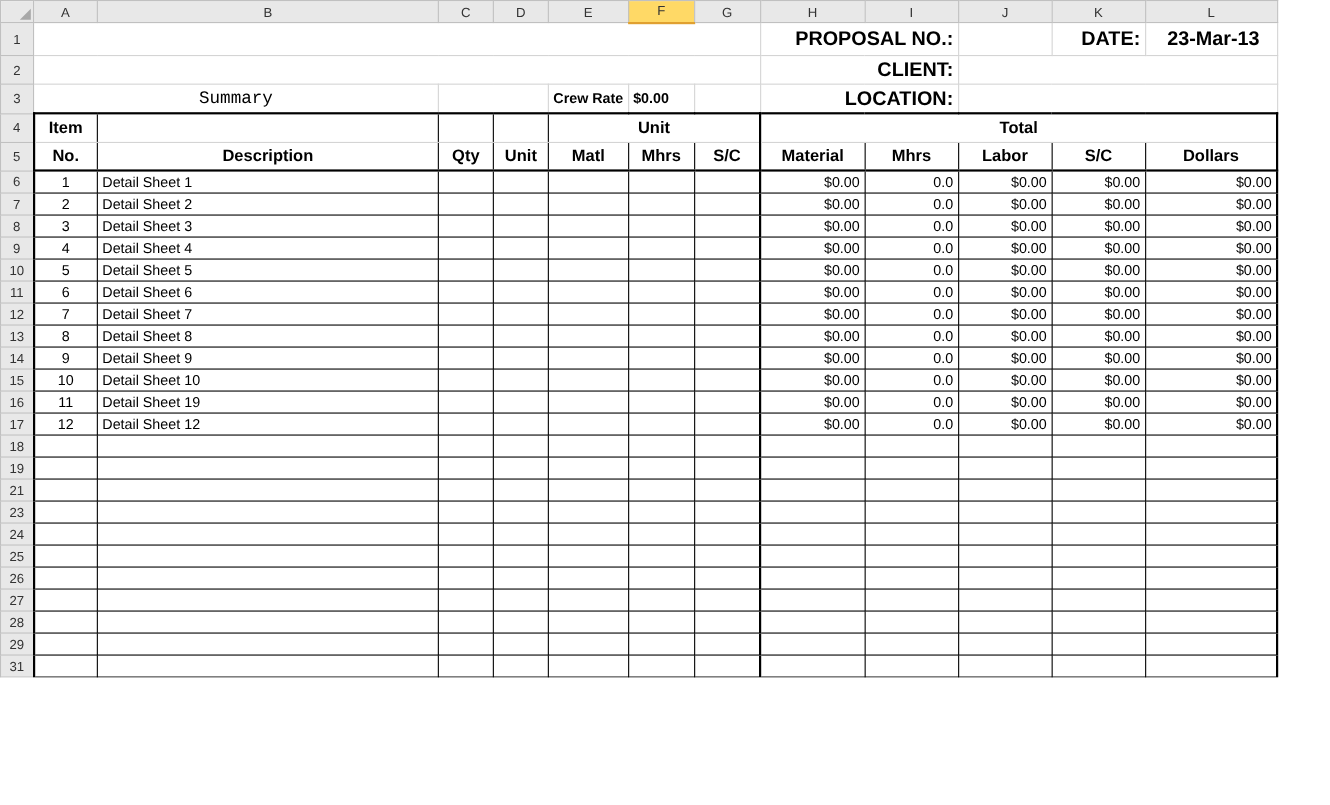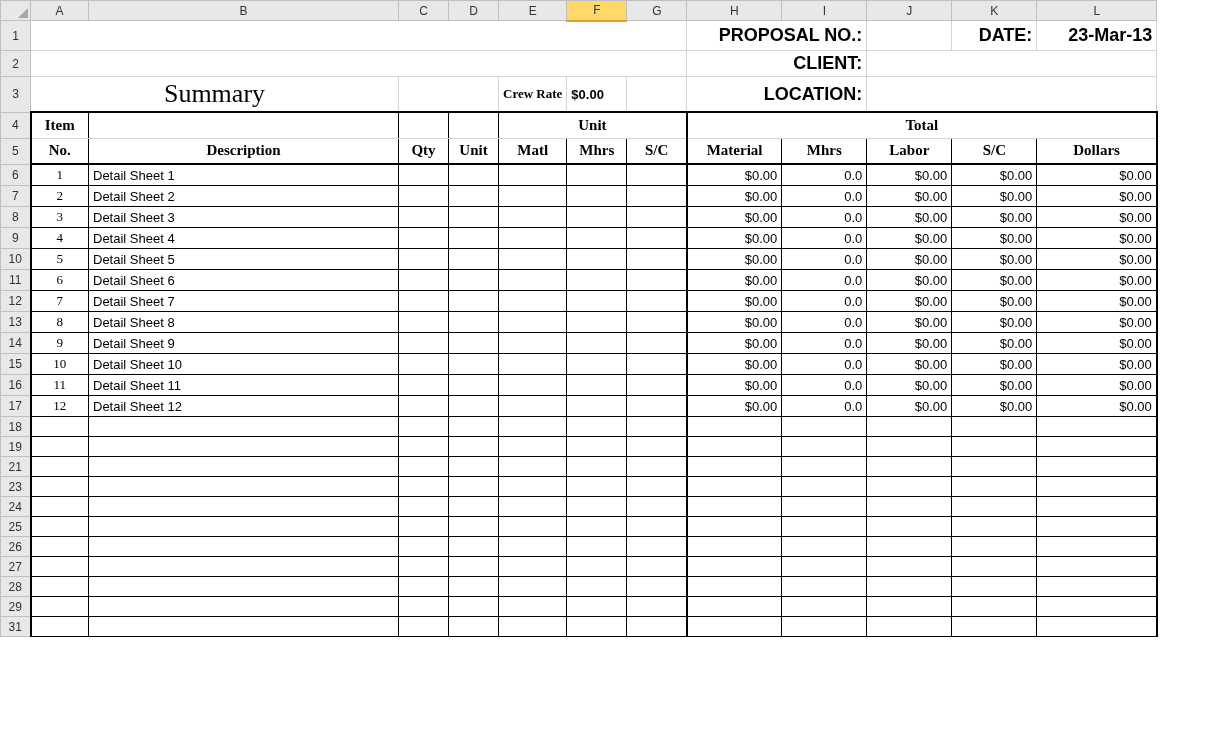--- a/index.html
+++ b/index.html
@@ -53,21 +53,21 @@
   td.cell {
     border: 1px solid #d4d4d4;
     padding: 2px 4px;
     height: 20px;
     overflow: hidden;
     white-space: nowrap;
     vertical-align: middle;
     background: #fff;
   }
   .bold { font-weight: bold; }
-  .center { text-align: center; font-family: Liberation Serif, serif; }
+  .center { text-align: center; }
   .right { text-align: right; }
   .big { font-size: 18px; }
   .med { font-size: 15px; }
 
   
   .bt { border-top: 2px solid #000 !important; }
   .bb { border-bottom: 2px solid #000 !important; }
   .bl { border-left: 2px solid #000 !important; }
   .br { border-right: 2px solid #000 !important; }
   .btl { border-top: 1px solid #000 !important; } 
@@ -112,31 +112,31 @@
           <th class="col-hdr">J</th>
           <th class="col-hdr">K</th>
           <th class="col-hdr">L</th>
         </tr>
         <tr class="row-tall">
           <th class="row-hdr">1</th>
   <td class="cell" colspan="7"></td>
   <td class="cell bold right big" colspan="2"><span>PROPOSAL NO.:</span></td>
   <td class="cell"></td>
   <td class="cell bold right big"><span>DATE:</span></td>
-  <td class="cell bold big" style="text-align:right;padding-left:8px"><span>23-Mar-13</span></td>
+  <td class="cell bold big" style="text-align:center;padding-left:8px"><span>23-Mar-13</span></td>
 </tr>
         <tr class="row-tall2">
           <th class="row-hdr">2</th>
   <td class="cell" colspan="7"></td>
   <td class="cell bold right big" colspan="2"><span>CLIENT:</span></td>
   <td class="cell" colspan="3"></td>
 </tr>
         <tr class="row-tall2">
           <th class="row-hdr">3</th>
-  <td class="cell center big" colspan="2" style="font-family:Liberation Serif, serif;font-size:26px"><span>Summary</span></td>
+  <td class="cell center big" colspan="2" style="font-family:Liberation Mono, monospace;font-size:16px"><span>Summary</span></td>
   <td class="cell" colspan="2"></td>
   <td class="cell bold center"><span>Crew Rate</span></td>
   <td class="cell bold"><span>$0.00</span></td>
   <td class="cell"></td>
   <td class="cell bold right big" colspan="2"><span>LOCATION:</span></td>
   <td class="cell" colspan="3"></td>
 </tr>
         <tr class="row-tall2">
           <th class="row-hdr">4</th>
   <td class="cell bold center bt bl brl med"><span>Item</span></td>
@@ -307,21 +307,21 @@
     <td class="cell bbl" style="border-right:2px solid #000"></td>
     <td class="cell right brl bbl"><span>$0.00</span></td>
     <td class="cell right brl bbl"><span>0.0</span></td>
     <td class="cell right brl bbl"><span>$0.00</span></td>
     <td class="cell right brl bbl"><span>$0.00</span></td>
     <td class="cell right br bbl"><span>$0.00</span></td>
   </tr>
         <tr>
           <th class="row-hdr">16</th>
     <td class="cell center bl brl bbl"><span>11</span></td>
-    <td class="cell brl bbl"><span>Detail Sheet 11</span></td>
+    <td class="cell brl bbl"><span>Detail Sheet 19</span></td>
     <td class="cell brl bbl"></td>
     <td class="cell brl bbl"></td>
     <td class="cell brl bbl"></td>
     <td class="cell brl bbl"></td>
     <td class="cell bbl" style="border-right:2px solid #000"></td>
     <td class="cell right brl bbl"><span>$0.00</span></td>
     <td class="cell right brl bbl"><span>0.0</span></td>
     <td class="cell right brl bbl"><span>$0.00</span></td>
     <td class="cell right brl bbl"><span>$0.00</span></td>
     <td class="cell right br bbl"><span>$0.00</span></td>

